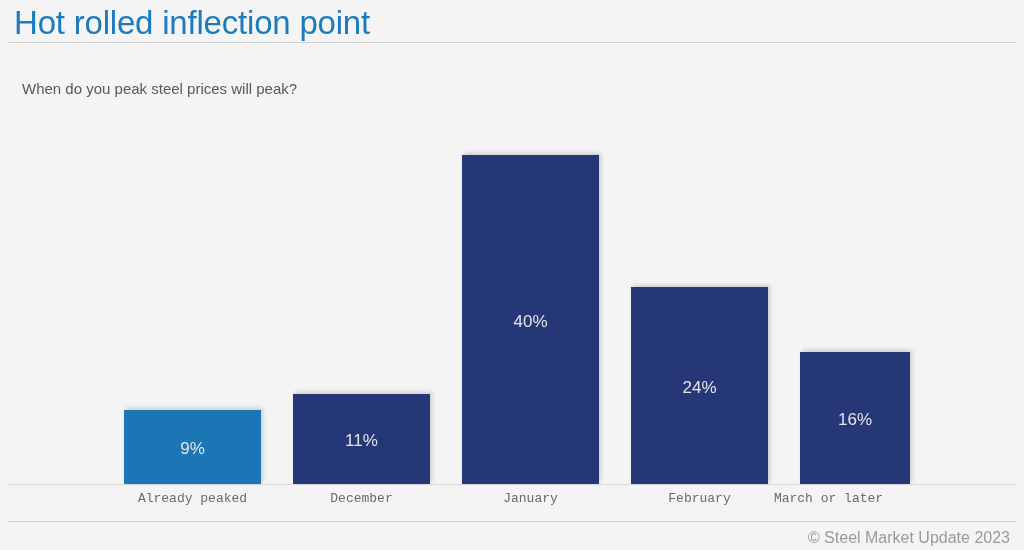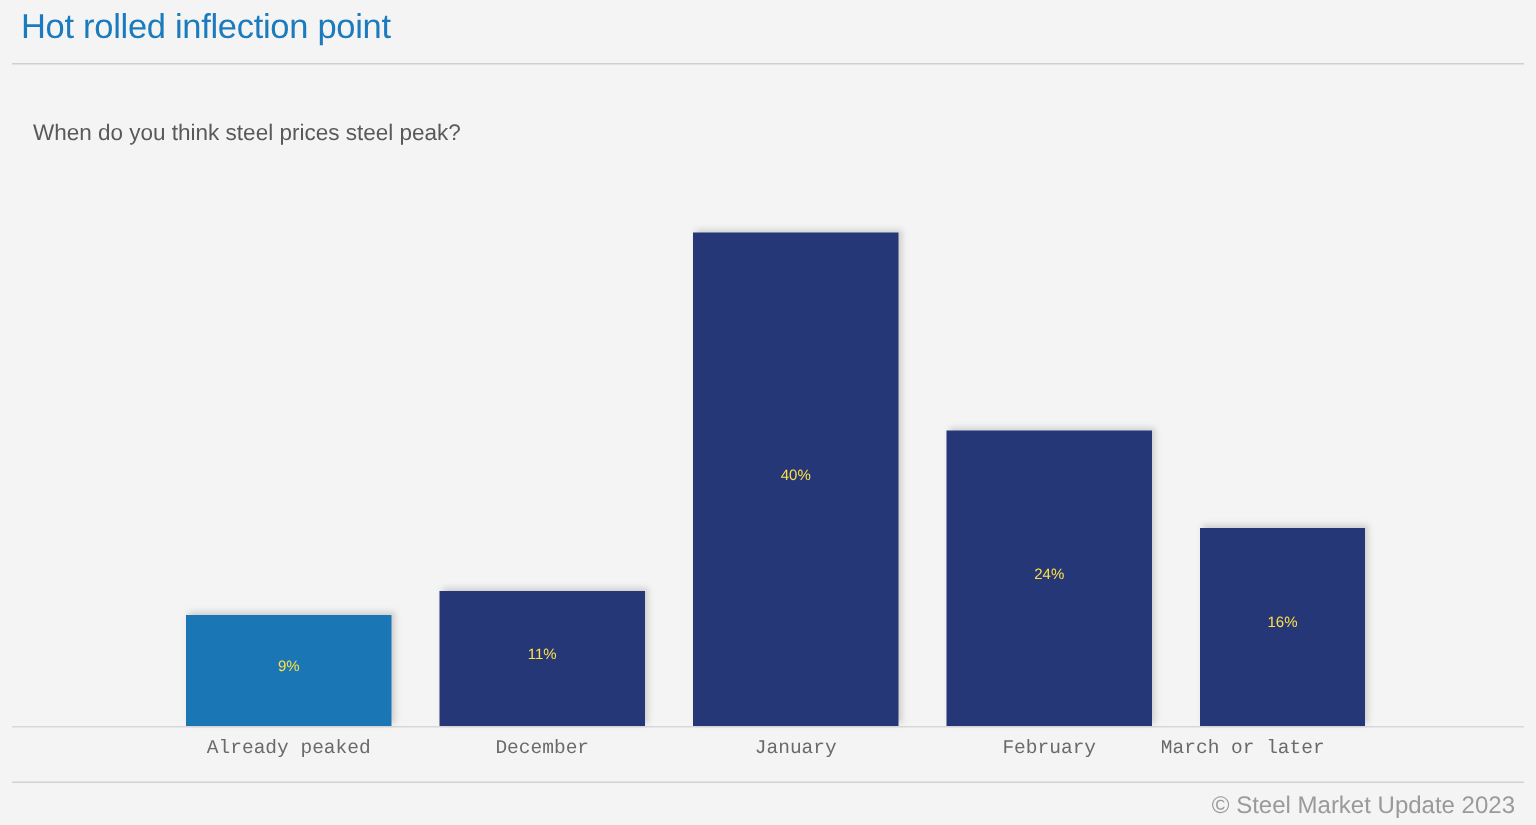--- a/index.html
+++ b/index.html
@@ -20,21 +20,21 @@
     position: absolute;
     left: 0;
     top: 0;
     width: 1024px;
     height: 43px;
   }
   .page-title {
     position: absolute;
     left: 14px;
     top: 4px;
-    font-size: 23px;
+    font-size: 33px;
     font-weight: 400;
     color: #1b7bbd;
     letter-spacing: -0.2px;
     white-space: nowrap;
   }
   .header-rule {
     position: absolute;
     left: 8px;
     top: 42px;
     width: 1008px;
@@ -71,22 +71,22 @@
   .bar {
     position: absolute;
     bottom: 66px; 
     box-shadow: 2px -2px 4px rgba(120,120,120,0.30);
   }
   .bar-label {
     position: absolute;
     left: 0;
     width: 100%;
     text-align: center;
-    font-size: 10px;
-    color: #fde047;
+    font-size: 17px;
+    color: #e5e5e5;
     white-space: nowrap;
   }
   .cat-label {
     position: absolute;
     top: 491px;
     text-align: center;
     font-size: 13px;
     color: #6a6a6a;
     white-space: nowrap;
     font-family: Liberation Mono, monospace;
@@ -111,21 +111,21 @@
   }
 </style>
 </head>
 <body>
 
 <div class="header">
   <div class="page-title">Hot rolled inflection point</div>
   <div class="header-rule"></div>
 </div>
 
-<div class="subtitle">When do you think steel prices steel peak?</div>
+<div class="subtitle">When do you peak steel prices will peak?</div>
 
 <div class="chart-area">
   <div class="axis-line"></div>
   <div id="bars-layer">
       <div class="bar" style="left: 124px; width: 137px; height: 74px; background: rgb(26, 118, 181);">
         <div class="bar-label" style="top: 29px;">9%</div>
       </div>
       <div class="bar" style="left: 293px; width: 137px; height: 90px; background: rgb(37, 55, 119);">
         <div class="bar-label" style="top: 37px;">11%</div>
       </div>

